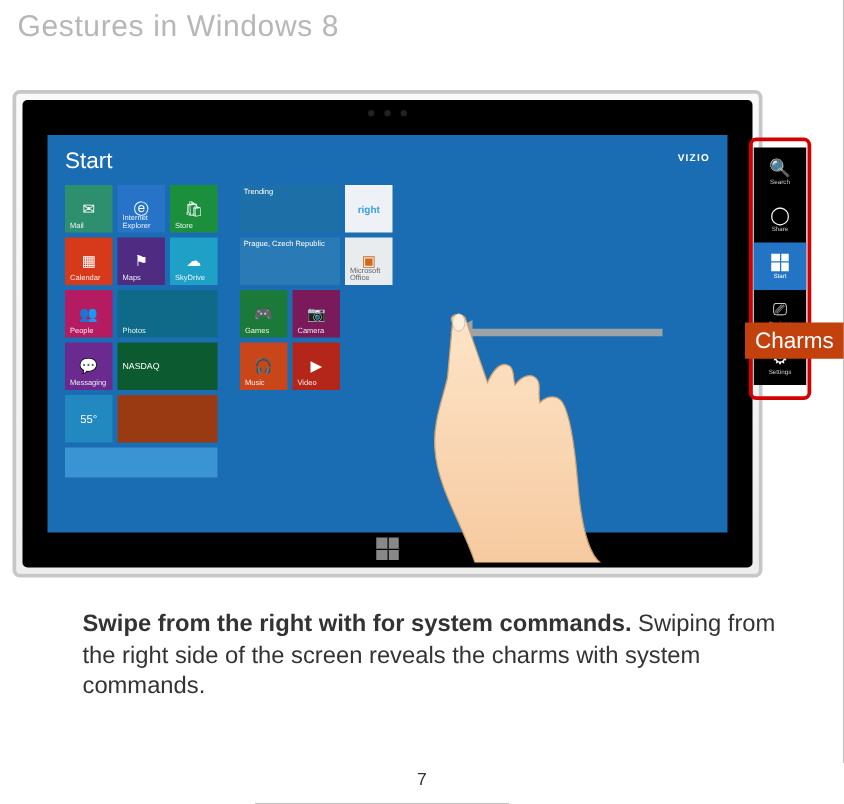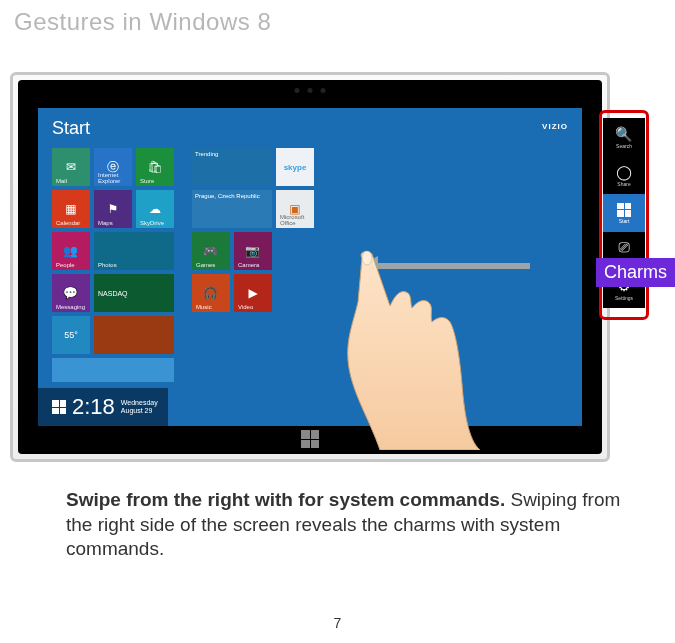--- a/index.html
+++ b/index.html
@@ -152,21 +152,21 @@
   }
   .charm.sel { background:#2374c4; }
   .charm .cl { font-size:5px; margin-top:1px; color:#ccc;}
   .charm.sel .cl{color:#fff;}
   .charm-wlogo{width:14px;height:14px;display:grid;grid-template-columns:1fr 1fr;grid-template-rows:1fr 1fr;gap:1px;}
   .charm-wlogo span{background:#fff;}
   .charms-label {
     position:absolute;
     right: 0;
     top: 258px;
-    background:#6d28d9;
+    background:#c2410c;
     color:#fff;
     font-size:18px;
     padding:4px 8px;
     z-index:6;
     font-weight:300;
   }
   
   .arrow {
     position:absolute;
     left: 360px;
@@ -294,21 +294,21 @@
             <div class="t w" style="background:#3a94d4;width:122px;height:24px"></div>
           </div>
         </div>
 
         <div class="grp">
           <div class="row">
             <div class="t w" style="background:#1d6fa8;font-size:6px;align-items:flex-start;justify-content:flex-start;padding:3px">
                 <span>Trending</span>
               </div>
             <div class="t s" style="background:#eef2f6;color:#3aa0e0">
-                <span style="font-size:8px;font-weight:bold">skype</span>
+                <span style="font-size:8px;font-weight:bold">right</span>
               </div>
           </div>
           <div class="row">
             <div class="t w" style="background:#2a7ab5;font-size:6px;align-items:flex-start;justify-content:flex-start;padding:3px">
                 <span>Prague, Czech Republic</span>
               </div>
             <div class="t s" style="background:#e8ecef">
                 <span style="color:#d06a1a">▣</span>
                 <span class="lab" style="color:#666">Microsoft Office</span>
               </div>
@@ -329,33 +329,20 @@
                 <span class="lab">Music</span>
               </div>
             <div class="t s" style="background:#b4251a">
                 <span>▶</span>
                 <span class="lab">Video</span>
               </div>
           </div>
         </div>
       </div>
 
-      <div class="clock">
-        <div class="wlogo">
-            <span></span>
-            <span></span>
-            <span></span>
-            <span></span>
-          </div>
-        <div class="clock-time">2:18</div>
-        <div>
-          <div class="clock-date">Wednesday</div>
-          <div class="clock-date">August 29</div>
-        </div>
-      </div>
     </div>
 
     <div class="winbtn">
         <span></span>
         <span></span>
         <span></span>
         <span></span>
       </div>
   </div>
 </div>

